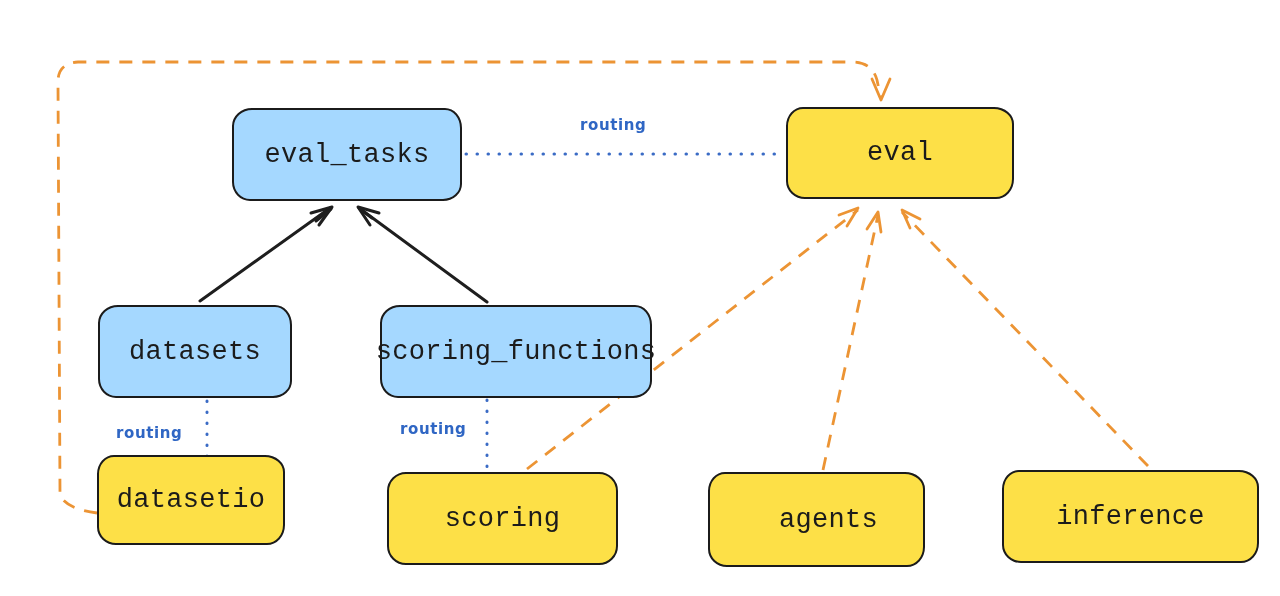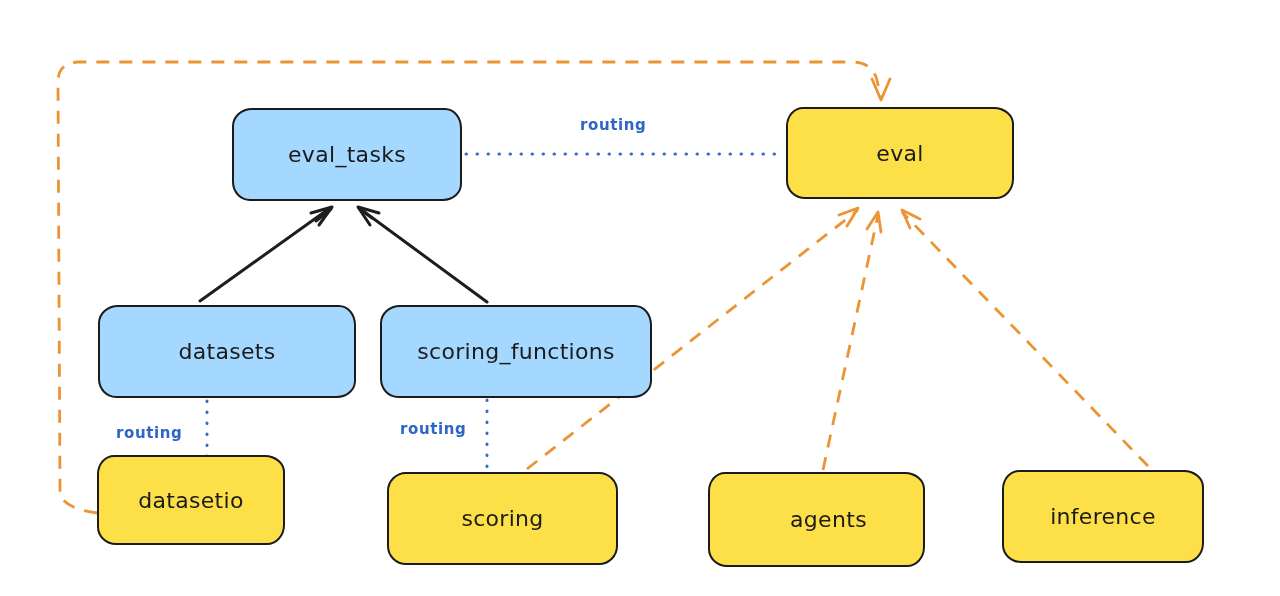--- a/index.html
+++ b/index.html
@@ -9,22 +9,23 @@
     background:#ffffff;
     overflow:hidden;
     font-family:"DejaVu Sans","Liberation Sans",sans-serif;
   }
   #wires{position:absolute;left:0;top:0;width:1280px;height:596px;}
   .node{
     position:absolute;
     box-sizing:border-box;
     border:2.5px solid #1b1b1b;
     display:flex;align-items:center;justify-content:center;
-    font-size:22px;color:#1b1b1b;
+    font-size:27px;color:#1b1b1b;
     letter-spacing:0.3px;
+    font-family:Liberation Mono, monospace;
   }
   .node-blue{background:#a5d8ff;border-radius:20px 17px 19px 18px / 18px 20px 17px 19px;}
   .node-green{background:#fde047;border-radius:17px 20px 18px 19px / 19px 17px 20px 18px;}
   .routing-label{
     position:absolute;
     color:#2f66c4;
     font-size:15px;
     font-weight:bold;
     letter-spacing:0.6px;
     white-space:nowrap;
@@ -83,41 +84,41 @@
   </svg>
 
   <div class="node node-blue" style="left:232px;top:108px;width:230px;height:93px;">
     <span>eval_tasks</span>
   </div>
 
   <div class="node node-green" style="left:786px;top:107px;width:228px;height:92px;">
     <span>eval</span>
   </div>
 
-  <div class="node node-blue" style="left:98px;top:305px;width:258px;height:93px;">
+  <div class="node node-blue" style="left:98px;top:305px;width:194px;height:93px;">
     <span>datasets</span>
   </div>
 
   <div class="node node-blue" style="left:380px;top:305px;width:272px;height:93px;align-items:center;">
     <span>scoring_functions</span>
   </div>
 
   <div class="node node-green" style="left:97px;top:455px;width:188px;height:90px;">
     <span>datasetio</span>
   </div>
 
   <div class="node node-green" style="left:387px;top:472px;width:231px;height:93px;border-radius:19px;">
     <span>scoring</span>
   </div>
 
   <div class="node node-green" style="left:708px;top:472px;width:217px;height:95px;padding-left:24px;">
     <span>agents</span>
   </div>
 
-  <div class="node node-green" style="left:1002px;top:470px;width:202px;height:93px;">
+  <div class="node node-green" style="left:1002px;top:470px;width:257px;height:93px;">
     <span>inference</span>
   </div>
 
   <div class="routing-label" style="left:580px;top:116px;">routing</div>
 
   <div class="routing-label" style="left:116px;top:424px;">routing</div>
 
   <div class="routing-label" style="left:400px;top:420px;">routing</div>
 
 </div>

